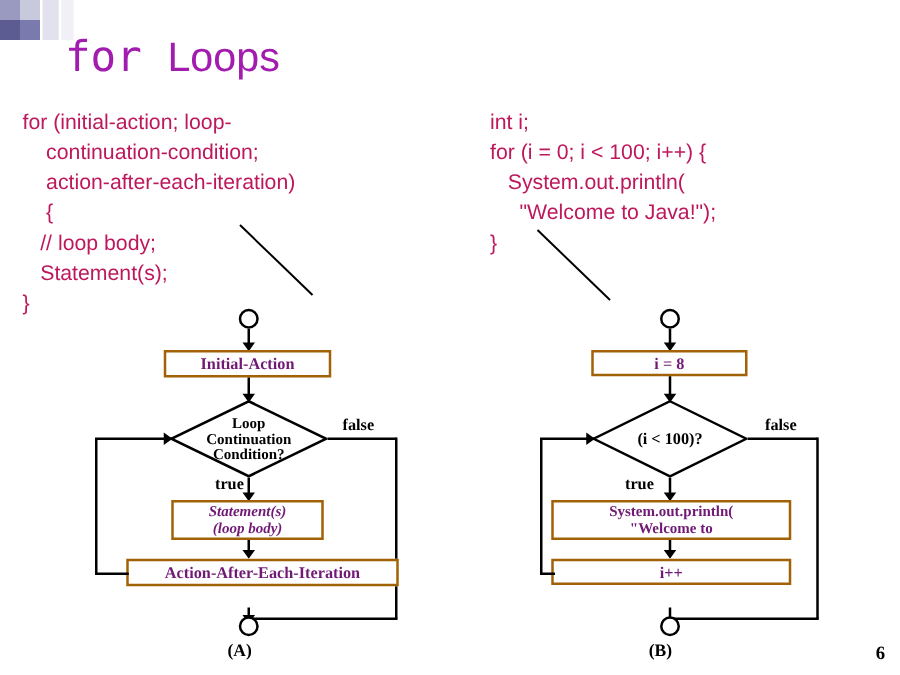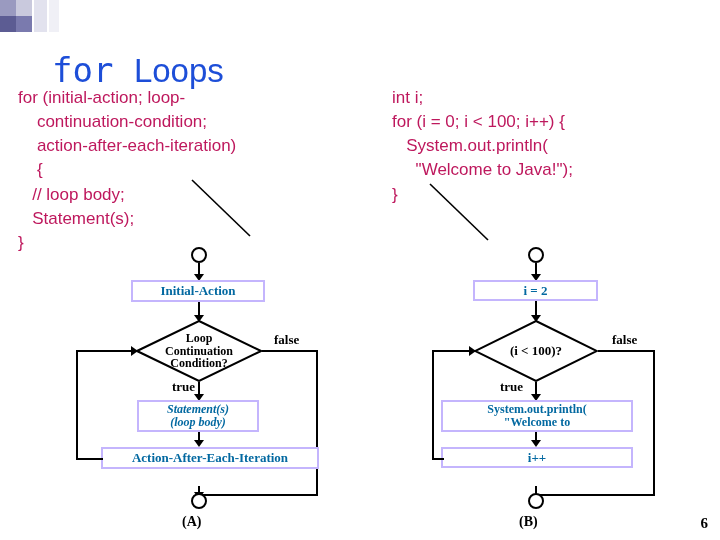--- a/index.html
+++ b/index.html
@@ -15,39 +15,39 @@
   .sq2{left:16px;top:0;width:16px;height:16px;background:#c9c9dd;}
   .sq3{left:0;top:16px;width:16px;height:16px;background:#5c5c93;}
   .sq4{left:16px;top:16px;width:16px;height:16px;background:#7a7aae;}
   .sq5{left:34px;top:0;width:13px;height:32px;background:#e2e2ee;}
   .sq6{left:49px;top:0;width:10px;height:32px;background:#f0f0f6;}
 
   
   .title{
     position:absolute;left:52px;top:26px;
     font-family:"DejaVu Sans Mono", monospace;
-    font-size:34px;color:#1d4ed8;letter-spacing:0px;margin-top:24px;
+    font-size:34px;color:#a21caf;letter-spacing:0px;
   }
   .title .mono{font-family:"DejaVu Sans Mono", monospace;}
   .title .sans{font-family:"Liberation Sans", sans-serif;font-size:33px;}
 
   
   .code{
     position:absolute;font-size:17px;color:#be185d;line-height:1.42;
     white-space:pre;
   }
   .code-left{left:18px;top:86px;}
   .code-right{left:392px;top:86px;}
 
   
   .flow{position:absolute;}
   .node{
-    position:absolute;border:2px solid #c4b5fd;background:#fff;
+    position:absolute;border:2px solid #a16207;background:#fff;
     font-family:"Liberation Serif", serif;font-weight:bold;
-    text-align:center;color:#0369a1;box-sizing:border-box;
+    text-align:center;color:#701a75;box-sizing:border-box;
     display:flex;align-items:center;justify-content:center;
     line-height:1.05;
   }
   .term{
     position:absolute;border:2px solid #000;border-radius:50%;
     width:16px;height:16px;background:#fff;box-sizing:border-box;
   }
   .lbl{
     position:absolute;font-family:"Liberation Serif", serif;
     font-weight:bold;font-size:13px;color:#000;
@@ -169,21 +169,21 @@
 
   <div class="caption" style="left:182px;top:514px;">(A)</div>
 </div>
 
 <div class="flow" style="left:0;top:0;">
 
   <div class="term" style="left:528px;top:247px;"></div>
   <div class="vline" style="left:535px;top:263px;height:14px;"></div>
   <div class="arrow-d" style="left:531px;top:274px;"></div>
 
-  <div class="node" style="left:473px;top:280px;width:125px;height:21px;font-size:13px;">i = 2</div>
+  <div class="node" style="left:473px;top:280px;width:125px;height:21px;font-size:13px;">i = 8</div>
 
   <div class="vline" style="left:535px;top:301px;height:17px;"></div>
   <div class="arrow-d" style="left:531px;top:315px;"></div>
 
   <div class="diamond-wrap" style="left:474px;top:320px;width:124px;height:62px;text-decoration:underline;">
     <svg class="diamond" viewBox="0 0 124 62" preserveAspectRatio="none">
       <polygon points="62,1 123,31 62,61 1,31" fill="#fff" stroke="#000" stroke-width="2"></polygon>
     </svg>
     <div class="diamond-text" style="font-size:13px;white-space:pre;">(i &lt; 100)?</div>
   </div>

